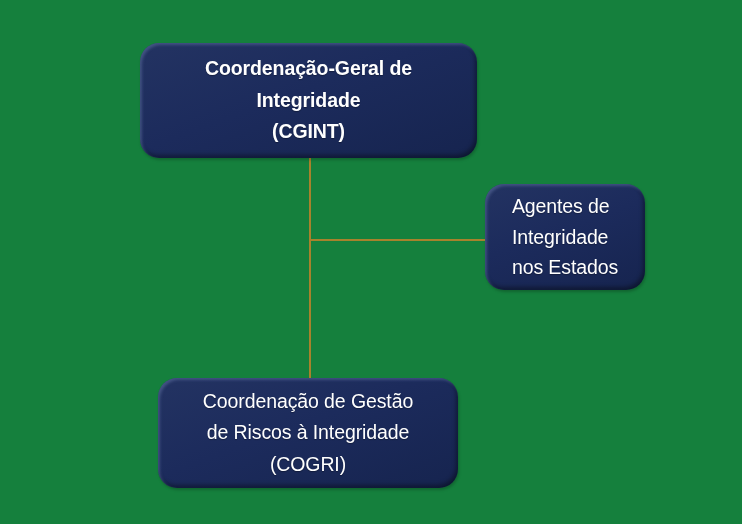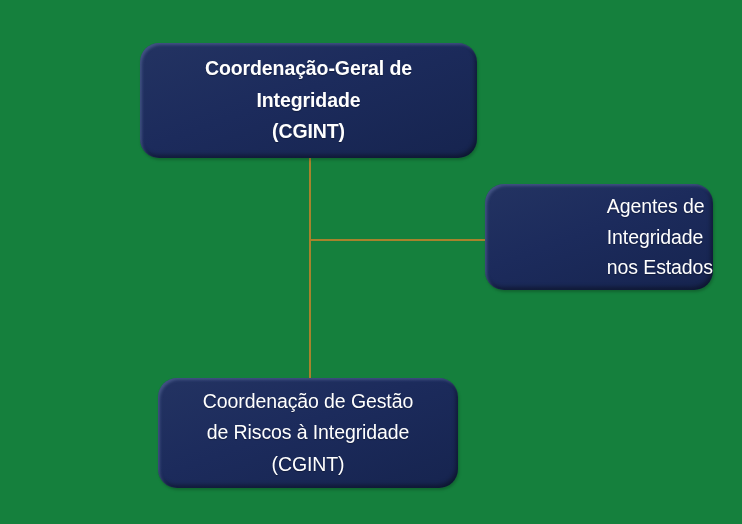--- a/index.html
+++ b/index.html
@@ -74,23 +74,22 @@
     font-weight: bold;
     line-height: 1.62;
     text-align: center;
     letter-spacing: -0.1px;
   }
 
   
   #node-agentes {
     left: 485px;
     top: 184px;
-    width: 228px;
+    width: 160px;
     height: 106px;
-    justify-content: flex-end;
   }
   #node-agentes .node-text {
     font-size: 19.5px;
     font-weight: normal;
     line-height: 1.58;
     text-align: left;
     letter-spacing: -0.1px;
   }
 
   
@@ -125,16 +124,16 @@
 
   <div class="node" id="node-agentes">
     <span class="node-text">Agentes de
 Integridade
 nos Estados</span>
   </div>
 
   <div class="node" id="node-cogri">
     <span class="node-text">Coordenação de Gestão
 de Riscos à Integridade
-(CGINT)</span>
+(COGRI)</span>
   </div>
 
 </div>
 
 </body></html>

